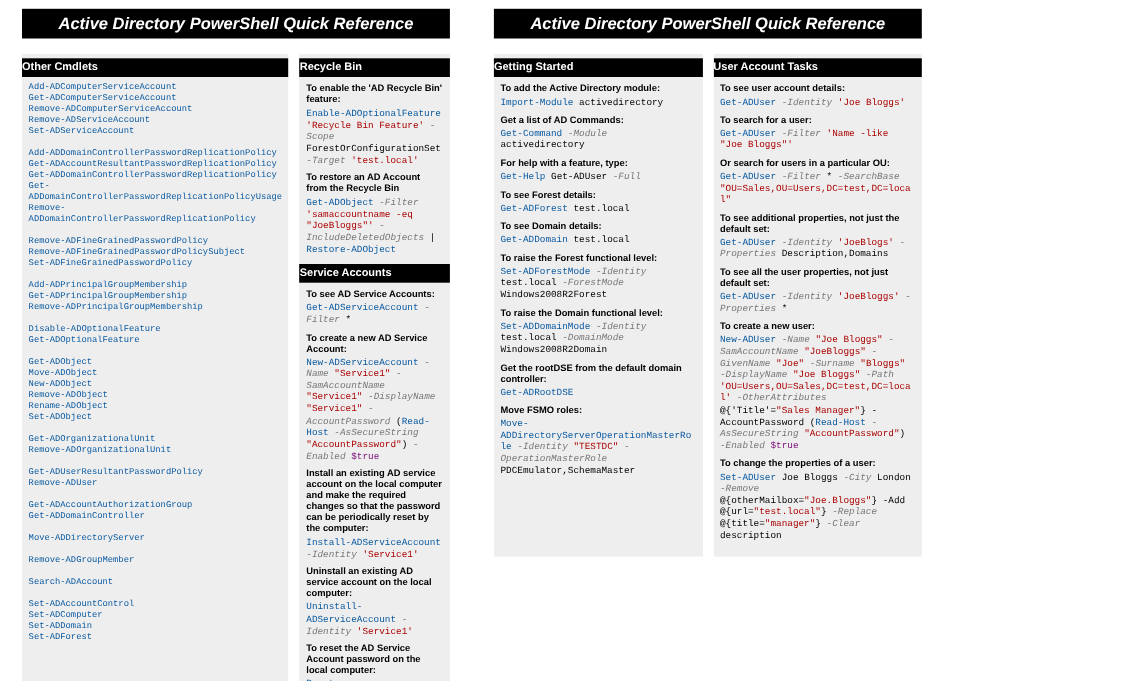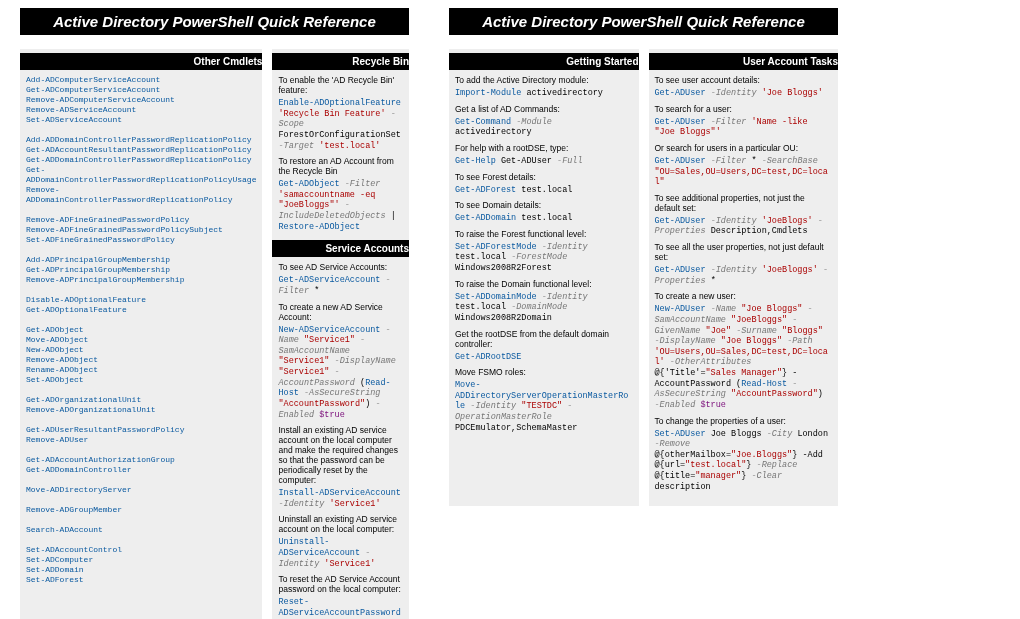--- a/index.html
+++ b/index.html
@@ -2,23 +2,23 @@
 <html><head>
 <meta charset="utf-8">
 <style>
 *{box-sizing:border-box}
 body{margin:0;padding:0;background:#fff;font-family:Arial,Helvetica,sans-serif;width:1020px;height:619px;overflow:hidden}
 .pages{display:flex;gap:40px;padding:8px 20px}
 .page{width:389px}
 .title{background:#000;color:#fff;text-align:center;font-weight:bold;font-style:italic;font-size:15px;padding:5px 0;margin-bottom:14px}
 .cols{display:flex;gap:10px}
 .col{background:#eee;flex:1;padding:4px 6px 10px 6px;font-size:8px}
-.sect-hd{background:#000;color:#fff;text-align:right;font-weight:bold;font-size:10px;padding:3px 0;margin:0 -6px 5px -6px}
+.sect-hd{background:#000;color:#fff;text-align:left;font-weight:bold;font-size:10px;padding:3px 0;margin:0 -6px 5px -6px}
 .sect-hd.mt{margin-top:8px}
-.desc{font-weight:normal;color:#000;font-size:8.5px;margin:5px 0 3px 0}
+.desc{font-weight:bold;color:#000;font-size:8.5px;margin:5px 0 3px 0}
 .code{font-family:"Courier New",monospace;font-size:8.5px;line-height:1.25;font-weight:normal;margin-bottom:4px;word-break:break-word}
 .list{font-family:"Courier New",monospace;font-size:8px;line-height:1.25}
 .c-bl{color:#0b5aa0}
 .c-rd{color:#a00}
 .c-gy{color:#777;font-style:italic}
 .c-pu{color:#7a0d7a}
 .c-dk{color:#000}
 </style>
 </head>
 <body>
@@ -55,21 +55,21 @@
 
   <div class="page">
     <div class="title">Active Directory PowerShell Quick Reference</div>
     <div class="cols">
       <div class="col">
         <div class="sect-hd">Getting Started</div>
         <div class="desc">To add the Active Directory module:</div>
         <div class="code"><span class="c-bl">Import-Module</span> <span class="c-dk">activedirectory</span></div>
         <div class="desc">Get a list of AD Commands:</div>
         <div class="code"><span class="c-bl">Get-Command</span> <span class="c-gy">-Module</span> <span class="c-dk">activedirectory</span></div>
-        <div class="desc">For help with a rootDSE, type:</div>
+        <div class="desc">For help with a feature, type:</div>
         <div class="code"><span class="c-bl">Get-Help</span> <span class="c-dk">Get-ADUser</span> <span class="c-gy">-Full</span></div>
         <div class="desc">To see Forest details:</div>
         <div class="code"><span class="c-bl">Get-ADForest</span> <span class="c-dk">test.local</span></div>
         <div class="desc">To see Domain details:</div>
         <div class="code"><span class="c-bl">Get-ADDomain</span> <span class="c-dk">test.local</span></div>
         <div class="desc">To raise the Forest functional level:</div>
         <div class="code"><span class="c-bl">Set-ADForestMode</span> <span class="c-gy">-Identity</span> <span class="c-dk">test.local</span> <span class="c-gy">-ForestMode</span> <span class="c-dk">Windows2008R2Forest</span></div>
         <div class="desc">To raise the Domain functional level:</div>
         <div class="code"><span class="c-bl">Set-ADDomainMode</span> <span class="c-gy">-Identity</span> <span class="c-dk">test.local</span> <span class="c-gy">-DomainMode</span> <span class="c-dk">Windows2008R2Domain</span></div>
         <div class="desc">Get the rootDSE from the default domain controller:</div>
@@ -79,21 +79,21 @@
       </div>
       <div class="col">
         <div class="sect-hd">User Account Tasks</div>
         <div class="desc">To see user account details:</div>
         <div class="code"><span class="c-bl">Get-ADUser</span> <span class="c-gy">-Identity</span> <span class="c-rd">'Joe Bloggs'</span></div>
         <div class="desc">To search for a user:</div>
         <div class="code"><span class="c-bl">Get-ADUser</span> <span class="c-gy">-Filter</span> <span class="c-rd">'Name -like "Joe Bloggs"'</span></div>
         <div class="desc">Or search for users in a particular OU:</div>
         <div class="code"><span class="c-bl">Get-ADUser</span> <span class="c-gy">-Filter</span> <span class="c-dk">*</span> <span class="c-gy">-SearchBase</span> <span class="c-rd">"OU=Sales,OU=Users,DC=test,DC=local"</span></div>
         <div class="desc">To see additional properties, not just the default set:</div>
-        <div class="code"><span class="c-bl">Get-ADUser</span> <span class="c-gy">-Identity</span> <span class="c-rd">'JoeBlogs'</span> <span class="c-gy">-Properties</span> <span class="c-dk">Description,Cmdlets</span></div>
+        <div class="code"><span class="c-bl">Get-ADUser</span> <span class="c-gy">-Identity</span> <span class="c-rd">'JoeBlogs'</span> <span class="c-gy">-Properties</span> <span class="c-dk">Description,Domains</span></div>
         <div class="desc">To see all the user properties, not just default set:</div>
         <div class="code"><span class="c-bl">Get-ADUser</span> <span class="c-gy">-Identity</span> <span class="c-rd">'JoeBloggs'</span> <span class="c-gy">-Properties</span> <span class="c-dk">*</span></div>
         <div class="desc">To create a new user:</div>
         <div class="code"><span class="c-bl">New-ADUser</span> <span class="c-gy">-Name</span> <span class="c-rd">"Joe Bloggs"</span> <span class="c-gy">-SamAccountName</span> <span class="c-rd">"JoeBloggs"</span> <span class="c-gy">-GivenName</span> <span class="c-rd">"Joe"</span> <span class="c-gy">-Surname</span> <span class="c-rd">"Bloggs"</span> <span class="c-gy">-DisplayName</span> <span class="c-rd">"Joe Bloggs"</span> <span class="c-gy">-Path</span> <span class="c-rd">'OU=Users,OU=Sales,DC=test,DC=local'</span> <span class="c-gy">-OtherAttributes</span> <span class="c-dk">@{'Title'=</span><span class="c-rd">"Sales Manager"</span><span class="c-dk">} -AccountPassword (</span><span class="c-bl">Read-Host</span> <span class="c-gy">-AsSecureString</span> <span class="c-rd">"AccountPassword"</span><span class="c-dk">)</span> <span class="c-gy">-Enabled</span> <span class="c-pu">$true</span></div>
         <div class="desc">To change the properties of a user:</div>
         <div class="code"><span class="c-bl">Set-ADUser</span> <span class="c-dk">Joe Bloggs</span> <span class="c-gy">-City</span> <span class="c-dk">London</span> <span class="c-gy">-Remove</span> <span class="c-dk">@{otherMailbox=</span><span class="c-rd">"Joe.Bloggs"</span><span class="c-dk">} -Add @{url=</span><span class="c-rd">"test.local"</span><span class="c-dk">}</span> <span class="c-gy">-Replace</span> <span class="c-dk">@{title=</span><span class="c-rd">"manager"</span><span class="c-dk">}</span> <span class="c-gy">-Clear</span> <span class="c-dk">description</span></div>
       </div>
     </div>
   </div>
 

